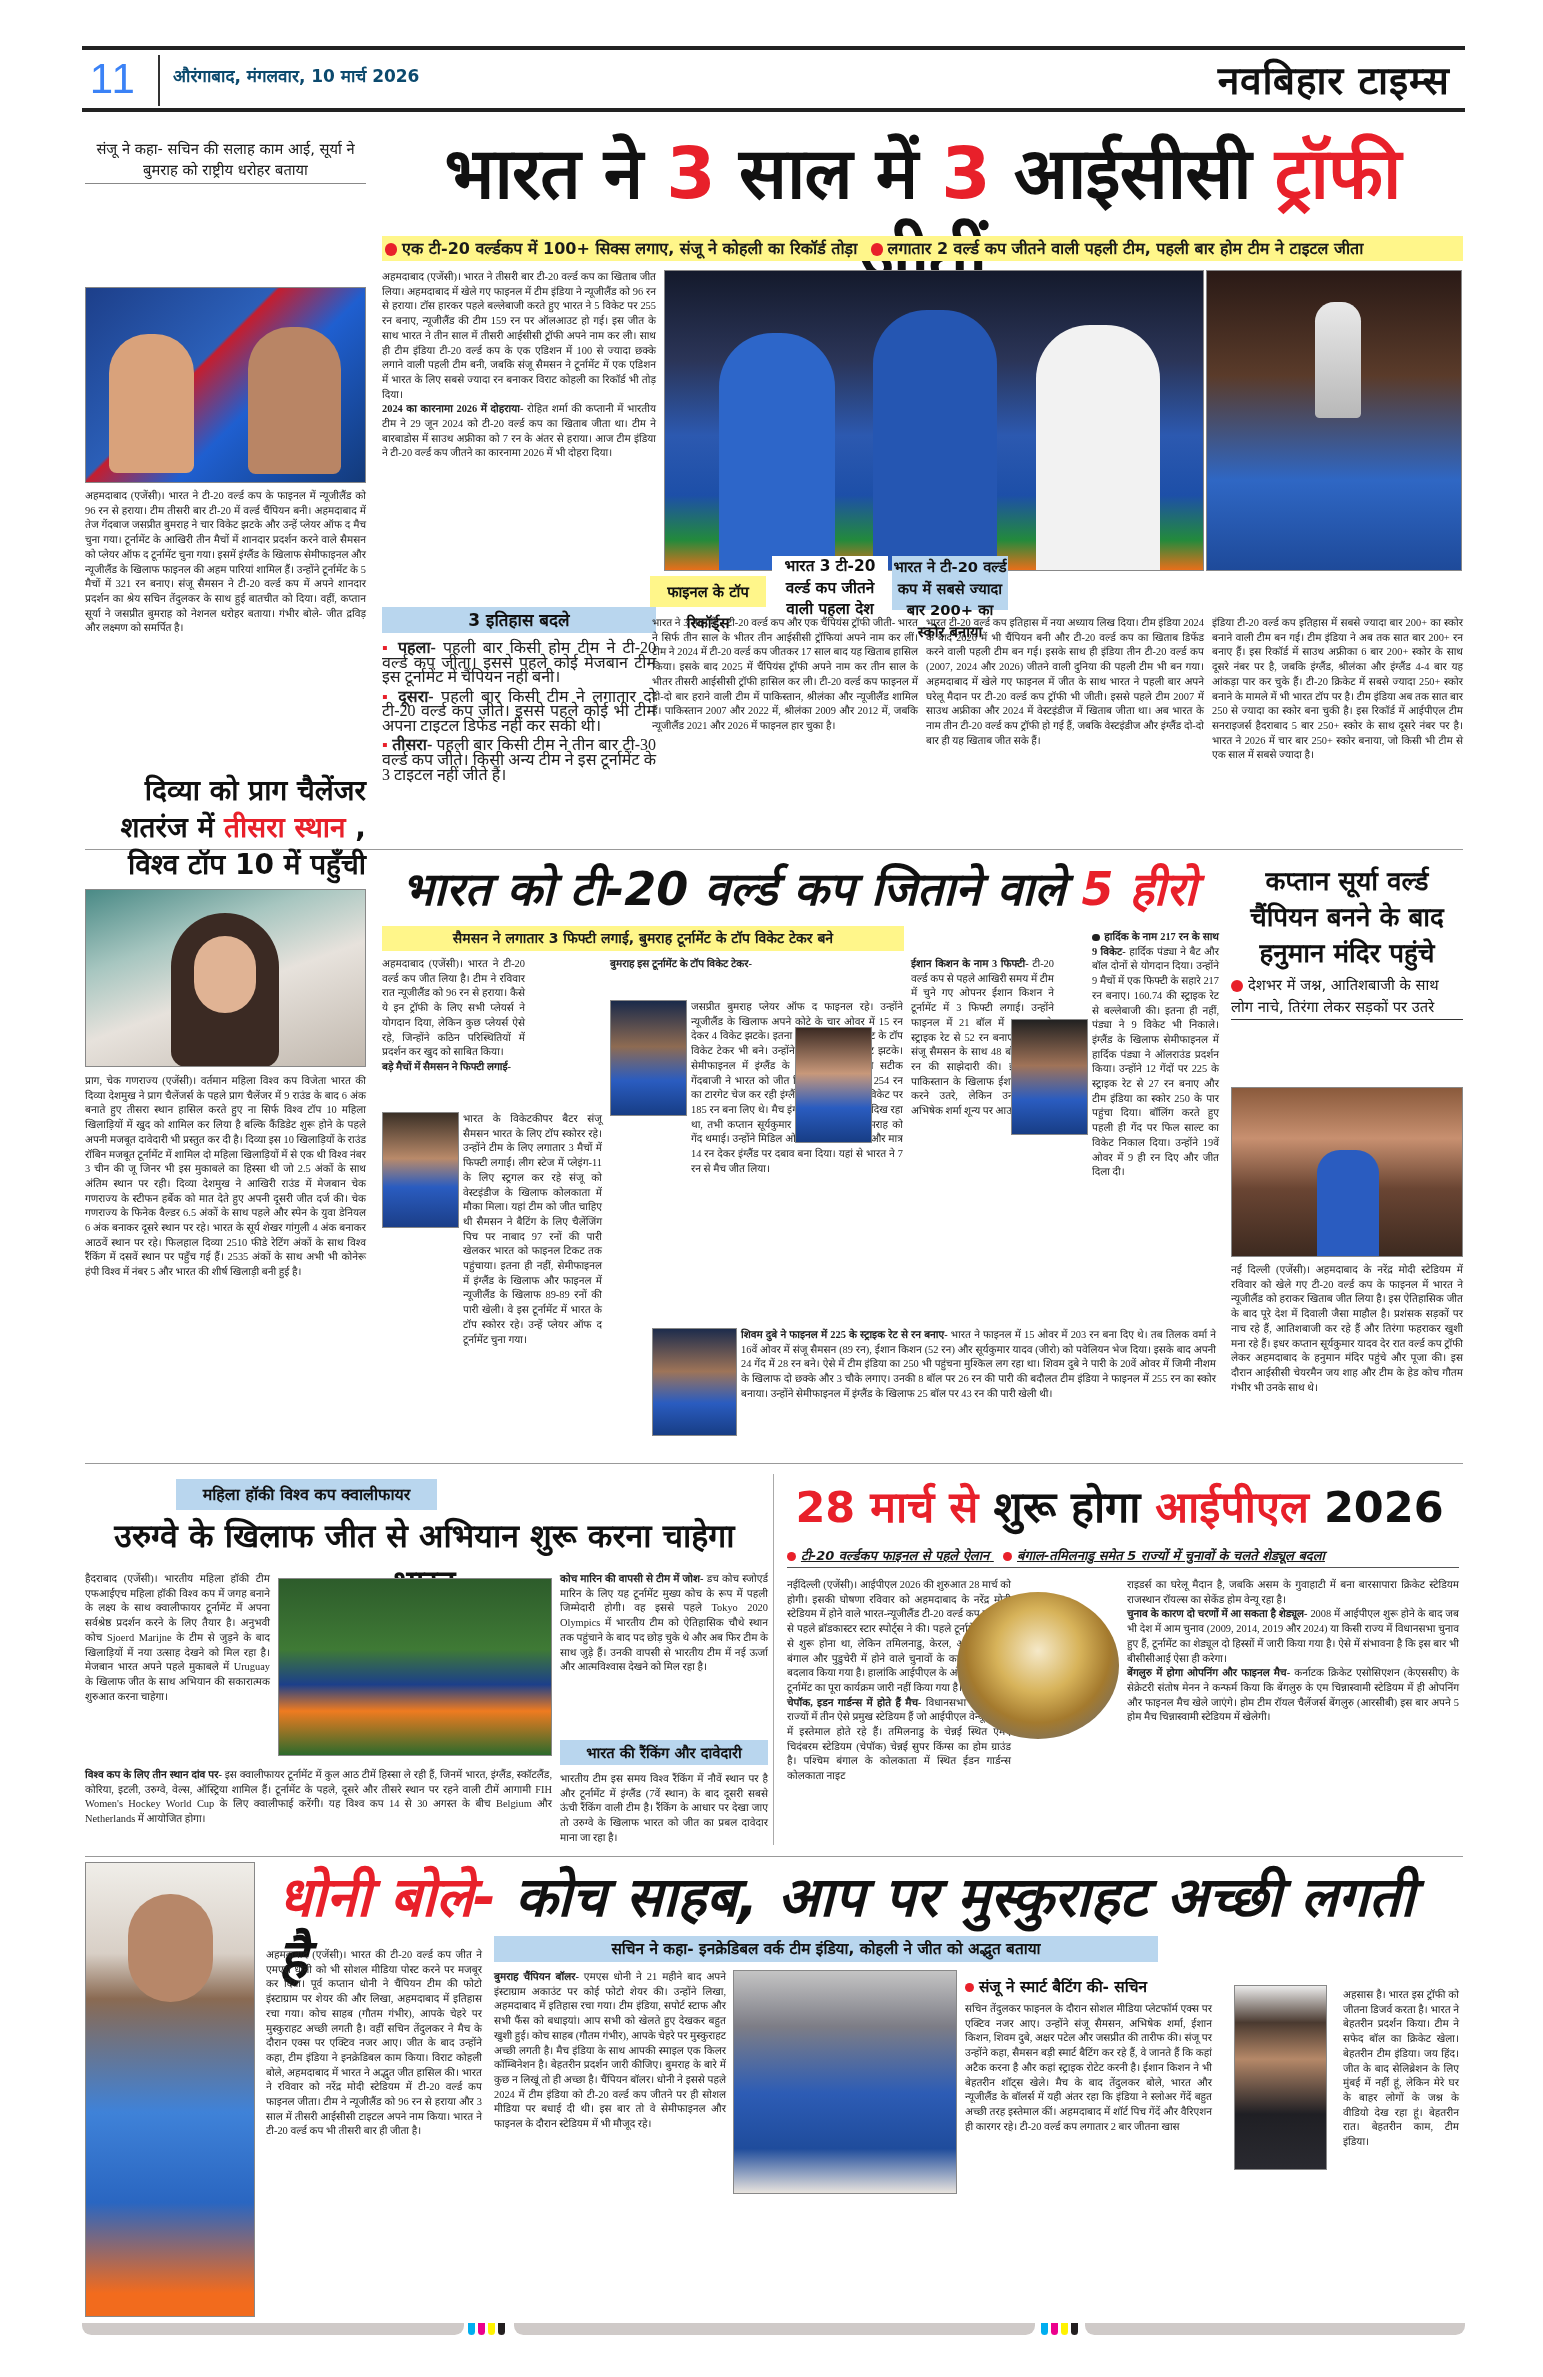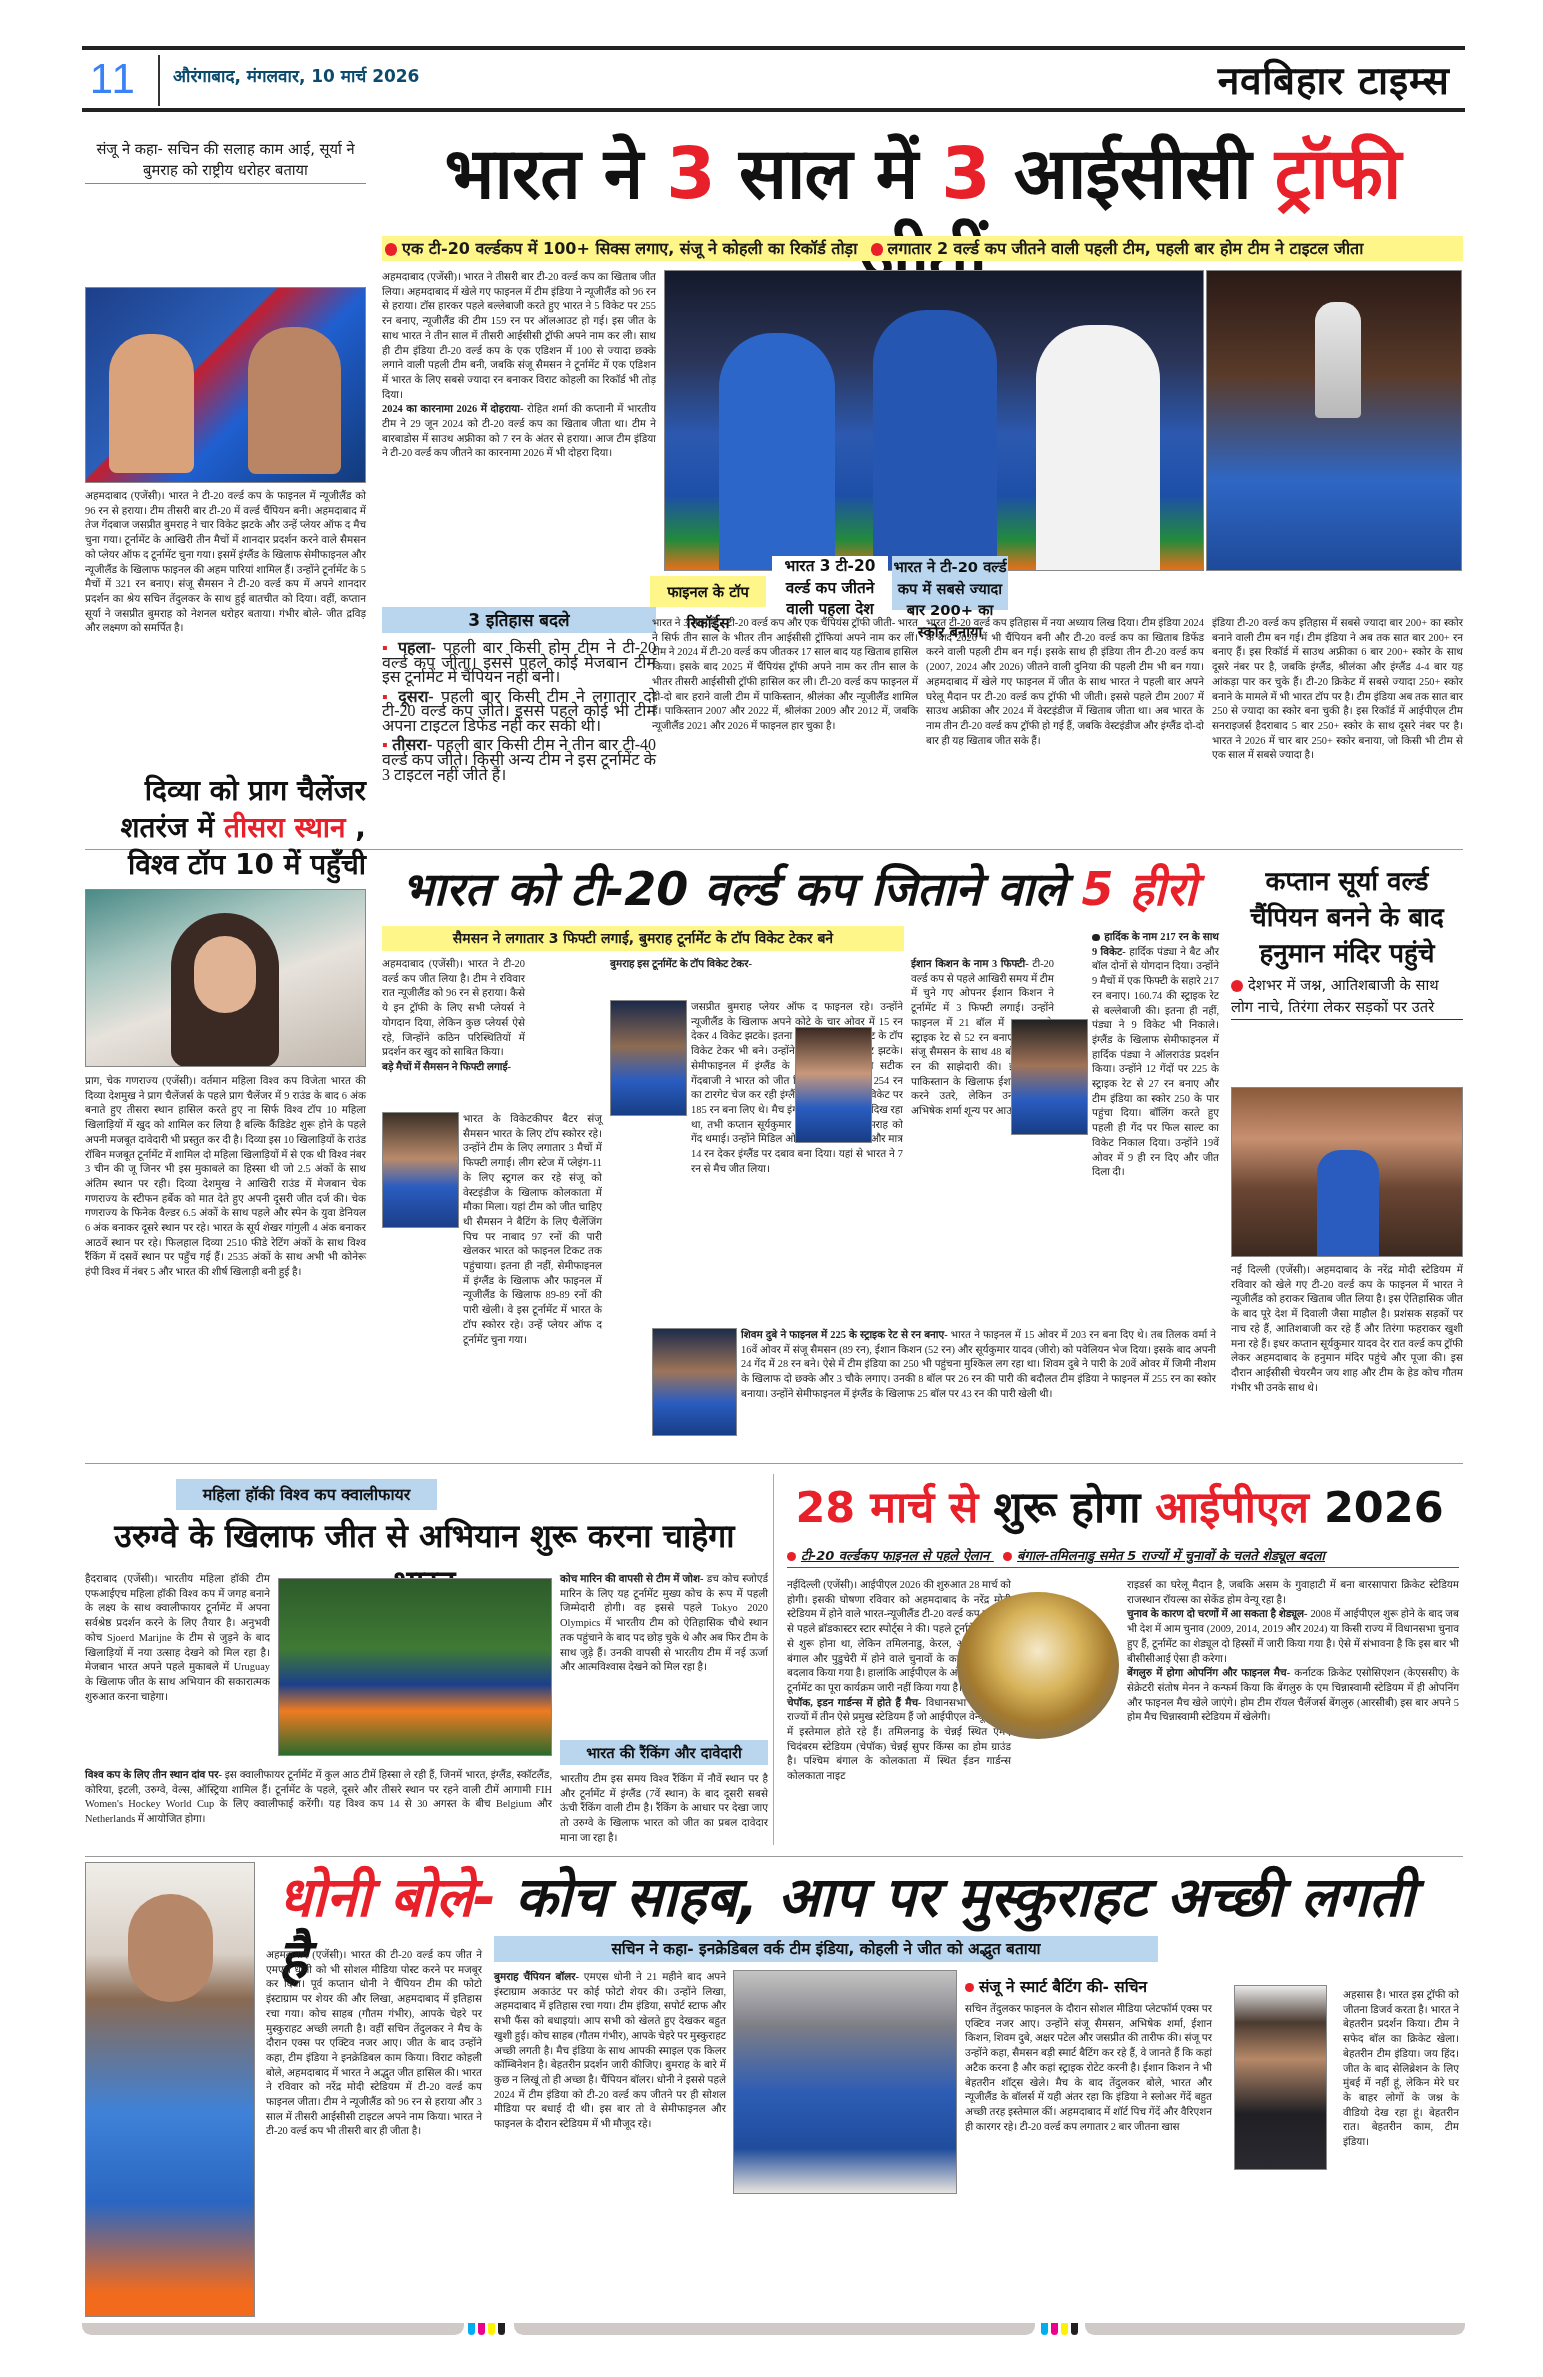--- a/index.html
+++ b/index.html
@@ -60,21 +60,21 @@
 </div>
 
 <div class="abs body-text" style="left:382px; top:270px; width:274px;">
   <span>अहमदाबाद (एजेंसी)। भारत ने तीसरी बार टी-20 वर्ल्ड कप का खिताब जीत लिया। अहमदाबाद में खेले गए फाइनल में टीम इंडिया ने न्यूजीलैंड को 96 रन से हराया। टॉस हारकर पहले बल्लेबाजी करते हुए भारत ने 5 विकेट पर 255 रन बनाए, न्यूजीलैंड की टीम 159 रन पर ऑलआउट हो गई। इस जीत के साथ भारत ने तीन साल में तीसरी आईसीसी ट्रॉफी अपने नाम कर ली। साथ ही टीम इंडिया टी-20 वर्ल्ड कप के एक एडिशन में 100 से ज्यादा छक्के लगाने वाली पहली टीम बनी, जबकि संजू सैमसन ने टूर्नामेंट में एक एडिशन में भारत के लिए सबसे ज्यादा रन बनाकर विराट कोहली का रिकॉर्ड भी तोड़ दिया।</span><br>
   <b>2024 का कारनामा 2026 में दोहराया-</b> <span>रोहित शर्मा की कप्तानी में भारतीय टीम ने 29 जून 2024 को टी-20 वर्ल्ड कप का खिताब जीता था। टीम ने बारबाडोस में साउथ अफ्रीका को 7 रन के अंतर से हराया। आज टीम इंडिया ने टी-20 वर्ल्ड कप जीतने का कारनामा 2026 में भी दोहरा दिया।</span>
 </div>
 <div class="abs blue-band caption-box" style="left:382px; top:607px; width:274px; height:26px; font-size:17px; line-height:26px;">3 इतिहास बदले</div>
 <div class="abs body-text" style="left:382px; top:641px; width:274px; font-family:Liberation Serif, serif; font-size:16px;">
   <div class="list-item"><span style="color:#e8202a;">▪</span> <b>पहला-</b> <span>पहली बार किसी होम टीम ने टी-20 वर्ल्ड कप जीता। इससे पहले कोई मेजबान टीम इस टूर्नामेंट में चैंपियन नहीं बनी।</span></div>
   <div class="list-item"><span style="color:#e8202a;">▪</span> <b>दूसरा-</b> <span>पहली बार किसी टीम ने लगातार दो टी-20 वर्ल्ड कप जीते। इससे पहले कोई भी टीम अपना टाइटल डिफेंड नहीं कर सकी थी।</span></div>
-  <div class="list-item"><span style="color:#e8202a;">▪</span> <b>तीसरा-</b> <span>पहली बार किसी टीम ने तीन बार टी-40 वर्ल्ड कप जीते। किसी अन्य टीम ने इस टूर्नामेंट के 3 टाइटल नहीं जीते हैं।</span></div>
+  <div class="list-item"><span style="color:#e8202a;">▪</span> <b>तीसरा-</b> <span>पहली बार किसी टीम ने तीन बार टी-30 वर्ल्ड कप जीते। किसी अन्य टीम ने इस टूर्नामेंट के 3 टाइटल नहीं जीते हैं।</span></div>
 </div>
 
 <div class="abs photo" style="left:664px; top:270px; width:540px; height:301px; background: linear-gradient(180deg,#141a2c 0%,#2b3558 30%,#2c59b0 55%,#1d4fa8 75%,#238a3c 90%,#e86f1a 100%);">
   <div class="abs" style="left:54px; top:62px; width:116px; height:239px; background:#2d66c9; border-radius:54px 54px 0 0;"></div>
   <div class="abs" style="left:208px; top:39px; width:124px; height:262px; background:#2556b2; border-radius:54px 54px 0 0;"></div>
   <div class="abs" style="left:371px; top:54px; width:124px; height:247px; background:#f2f2f2; border-radius:54px 54px 0 0;"></div>
 </div>
 <div class="abs photo" style="left:1206px; top:270px; width:256px; height:301px; background: linear-gradient(180deg,#2a1a16 0%,#5a3b2a 35%,#2f67c4 70%,#1e4a9a 100%);">
   <div class="abs" style="left:108px; top:31px; width:46px; height:116px; background:linear-gradient(#e9e9e9,#b8b8b8); border-radius:19.3px 19.3px 4.6px 4.6px;"></div>
 </div>

